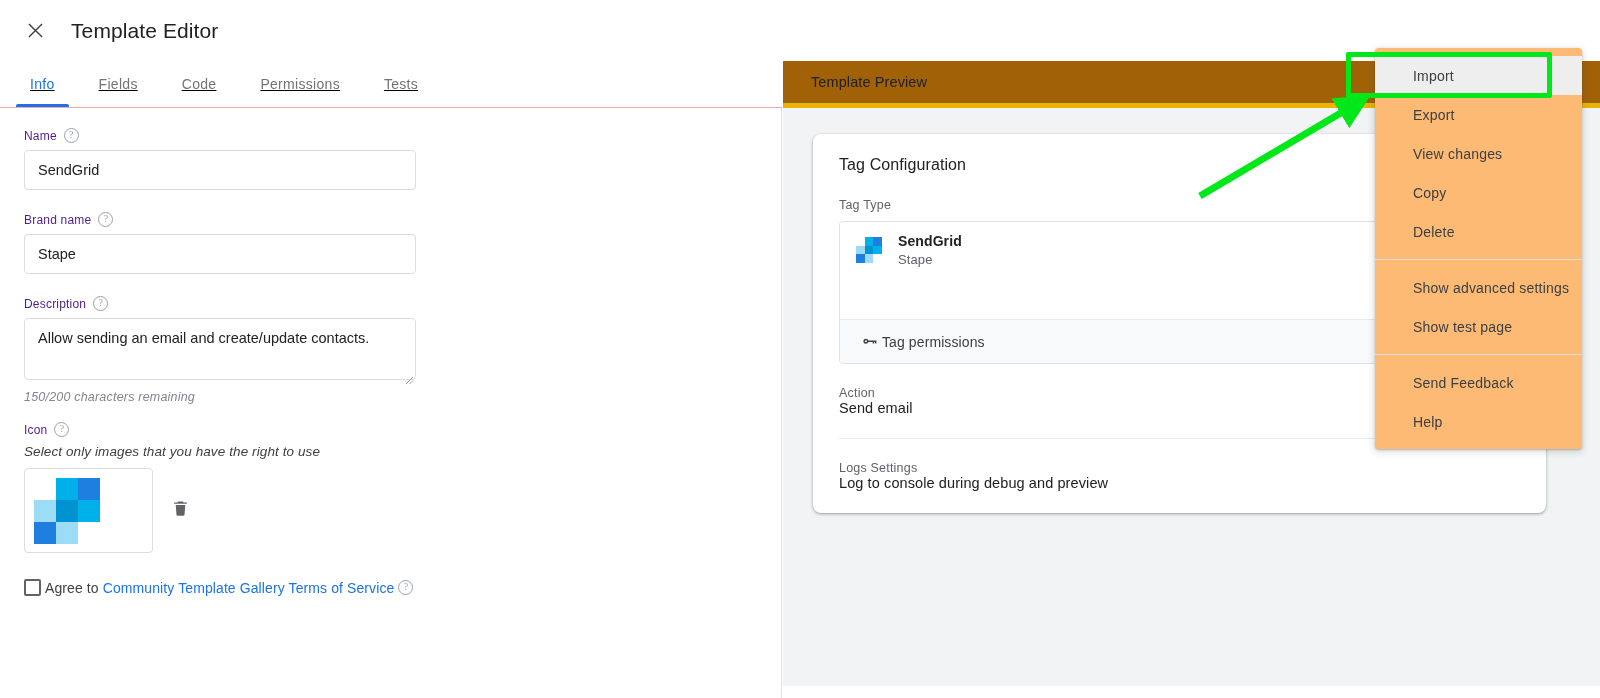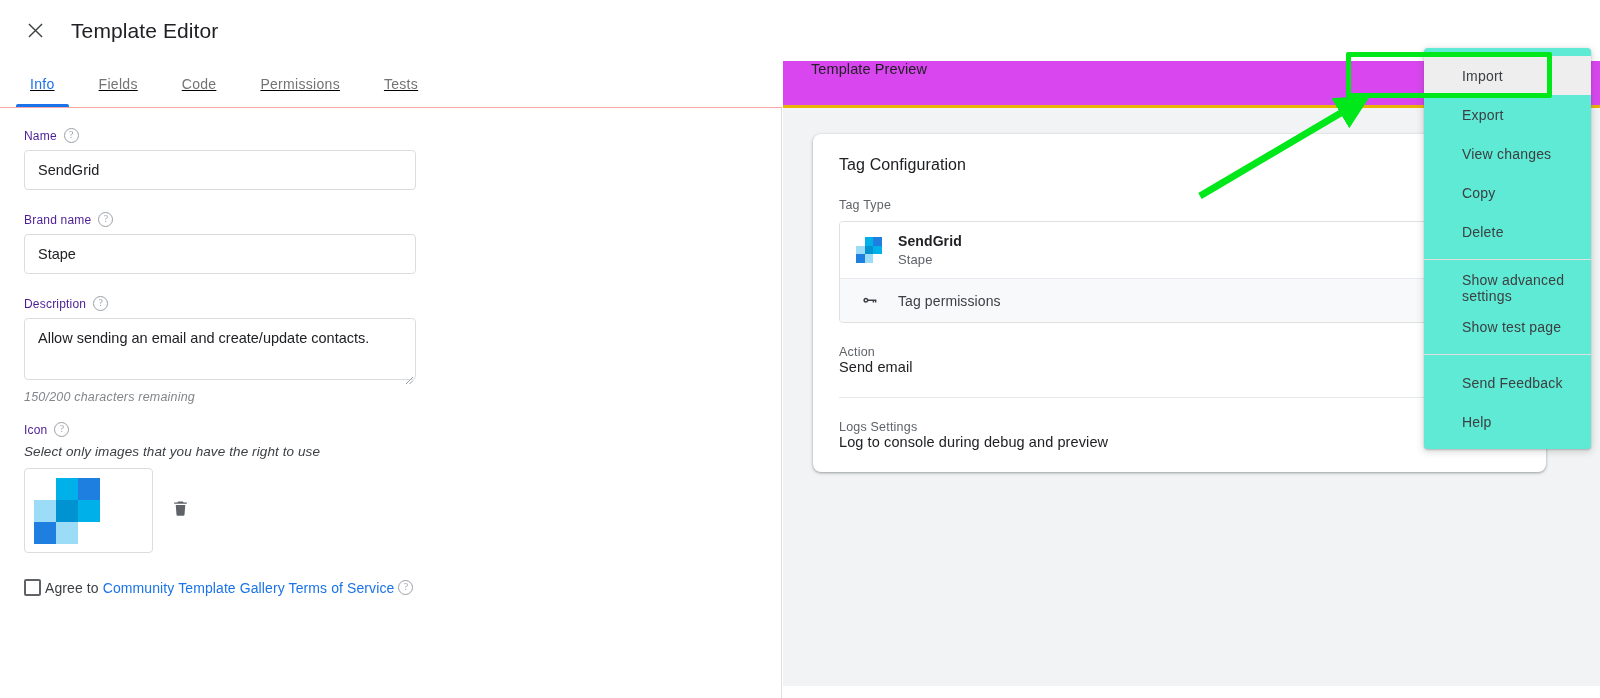--- a/index.html
+++ b/index.html
@@ -119,22 +119,22 @@
   .agree-text { font-size: 14px; color: #3c4043; letter-spacing: .1px; }
   .agree-link { color: #1a73e8; text-decoration: none; cursor: pointer; }
 
   
   .preview-panel {
     position: absolute; left: 783px; top: 0; width: 817px; height: 698px;
     background: #fff;
   }
   .preview-header {
     position: absolute; left: 0; top: 61px; width: 817px; height: 47px;
-    border-bottom: 3px solid #eab308; display: flex; align-items: flex-start;
-    padding-left: 28px; background: #d946ef;
+    border-bottom: 5px solid #eab308; display: flex; align-items: center;
+    padding-left: 28px; background: #a16207;
   }
   .preview-header-title { font-size: 14.5px; color: #202124; letter-spacing: .1px; }
   .preview-body {
     position: absolute; left: 0; top: 108px; width: 817px; height: 578px;
     background: #f1f3f4; padding: 26px 30px;
   }
   .preview-card {
     width: 733px; background: #fff; border-radius: 8px;
     box-shadow: 0 1px 2px rgba(60,64,67,.3), 0 1px 3px 1px rgba(60,64,67,.15);
     padding: 22px 26px 22px 26px;
@@ -151,33 +151,33 @@
     background: #fff;
   }
   .mini-icon-grid {
     width: 26px; height: 26px; display: grid;
     grid-template-columns: repeat(3, 1fr); grid-template-rows: repeat(3, 1fr);
     flex: 0 0 auto;
   }
   .tag-type-name { font-size: 14px; color: #202124; font-weight: 700; letter-spacing: .1px; }
   .tag-type-brand { font-size: 13px; color: #5f6368; margin-top: 3px; letter-spacing: .1px; }
   .tag-perm-row {
-    display: flex; align-items: center; gap: 16px; padding: 12px 16px;
-    background: #f8f9fa; border-top: 1px solid #e8eaed; cursor: pointer;
+    display: flex; align-items: center; padding: 12px 16px;
+    background: #f8f9fa; border-top: 1px solid #e8eaed; cursor: pointer; margin-top: 41px;
   }
   .tag-perm-label { font-size: 14px; color: #3c4043; letter-spacing: .1px; }
   .key-icon-wrap { width: 26px; display: flex; justify-content: center; flex: 0 0 auto; }
   .card-section { margin-top: 22px; }
   .card-value { font-size: 14.5px; color: #202124; letter-spacing: .1px; }
   .card-divider { height: 1px; background: #e8eaed; margin-top: 22px; }
 
   
   .menu {
-    position: absolute; left: 1424px; top: 48px; width: 167px;
-    background: #5eead4; border-radius: 4px;
+    position: absolute; left: 1375px; top: 48px; width: 207px;
+    background: #fdba74; border-radius: 4px;
     box-shadow: 0 2px 6px 2px rgba(60,64,67,.15), 0 1px 2px rgba(60,64,67,.3);
     padding: 8px 0; z-index: 40;
   }
   .menu-item {
     height: 39px; display: flex; align-items: center; padding-left: 38px;
     font-size: 14px; color: #3c4043; letter-spacing: .2px; cursor: pointer;
   }
   .menu-item.hovered { background: #eeeeee; }
   .menu-sep { height: 1px; background: #e0e0e0; margin: 8px 0; }
 

